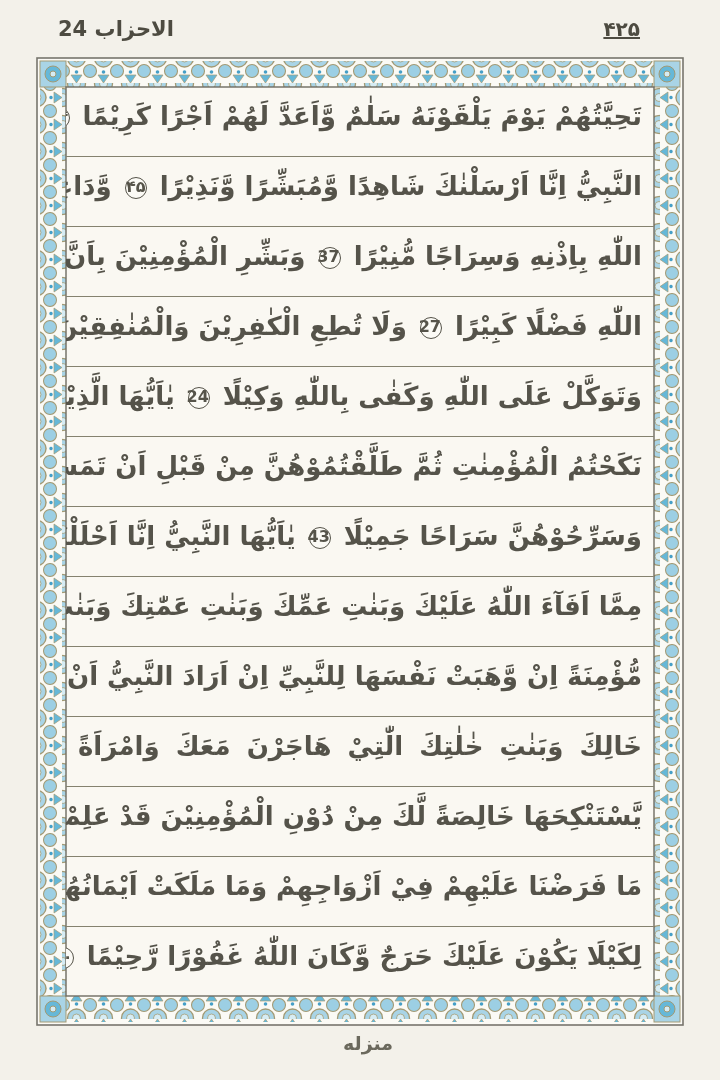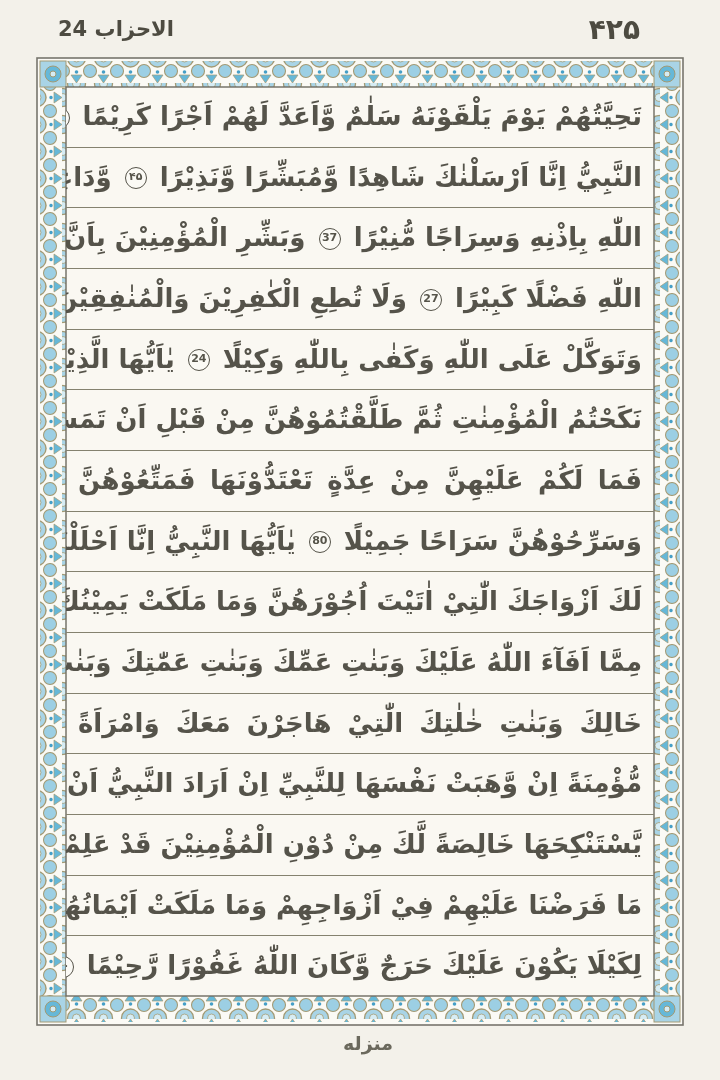--- a/index.html
+++ b/index.html
@@ -9,21 +9,21 @@
     font-family:"DejaVu Sans",sans-serif;
     overflow:hidden;
   }
   
   .header{
     position:absolute;top:8px;left:58px;right:80px;height:42px;
     display:flex;justify-content:space-between;align-items:center;
     direction:rtl;
     font-weight:bold;font-size:21px;color:#4d4b41;
   }
-  .header .page-no{font-size:28px;letter-spacing:1px;}
+  .header .page-no{font-size:20px;letter-spacing:1px;text-decoration:underline;}
   
   .frame{position:absolute;left:36px;top:57px;width:648px;height:969px;}
   .frame svg{display:block;}
   
   .text-block{
     position:absolute;left:66px;top:87px;width:588px;height:909px;
     display:flex;flex-direction:column;
     direction:rtl;
   }
   .line{
@@ -34,21 +34,21 @@
     line-height:59px;
     text-align:center;
     text-align-last:justify;
     white-space:nowrap;
     overflow:hidden;
   }
   .line:last-child{border-bottom:none;}
   .verse-badge{
     display:inline-block;width:20px;height:20px;line-height:17px;
     border:1.6px solid #56544a;border-radius:50%;
-    font-size:11px;text-align:right;vertical-align:middle;
+    font-size:16px;text-align:right;vertical-align:middle;
     font-weight:bold;color:#56544a;background:#fbfaf5;
     margin:0 4px;
     text-align-last:center;
   }
   
   .catchword{
     position:absolute;top:1032px;left:0;width:720px;
     text-align:center;
     font-weight:bold;font-size:19px;color:#6b695d;
     direction:rtl;
@@ -130,24 +130,22 @@
   </svg>
 </div>
 
 <div class="text-block">
     <div class="line"><span>تَحِيَّتُهُمْ يَوْمَ يَلْقَوْنَهُ سَلٰمٌ وَّاَعَدَّ لَهُمْ اَجْرًا كَرِيْمًا</span> <span class="verse-badge">۴۴</span> </div>
     <div class="line"><span>النَّبِيُّ اِنَّا اَرْسَلْنٰكَ شَاهِدًا وَّمُبَشِّرًا وَّنَذِيْرًا</span> <span class="verse-badge">۴۵</span> <span>وَّدَاعِيًا اِلَى</span></div>
     <div class="line"><span>اللّٰهِ بِاِذْنِهِ وَسِرَاجًا مُّنِيْرًا</span> <span class="verse-badge">37</span> <span>وَبَشِّرِ الْمُؤْمِنِيْنَ بِاَنَّ لَهُمْ مِّنَ</span></div>
     <div class="line"><span>اللّٰهِ فَضْلًا كَبِيْرًا</span> <span class="verse-badge">27</span> <span>وَلَا تُطِعِ الْكٰفِرِيْنَ وَالْمُنٰفِقِيْنَ وَدَعْ اَذٰهُمْ</span></div>
     <div class="line"><span>وَتَوَكَّلْ عَلَى اللّٰهِ وَكَفٰى بِاللّٰهِ وَكِيْلًا</span> <span class="verse-badge">24</span> <span>يٰاَيُّهَا الَّذِيْنَ اٰمَنُوْا اِذَا</span></div>
     <div class="line"><span>نَكَحْتُمُ الْمُؤْمِنٰتِ ثُمَّ طَلَّقْتُمُوْهُنَّ مِنْ قَبْلِ اَنْ تَمَسُّوْهُنَّ</span></div>
-    <div class="line"><span>فَمَا لَكُمْ عَلَيْهِنَّ مِنْ عِدَّةٍ تَعْتَدُّوْنَهَا فَمَتِّعُوْهُنَّ</span></div>
-    <div class="line"><span>وَسَرِّحُوْهُنَّ سَرَاحًا جَمِيْلًا</span> <span class="verse-badge">80</span> <span>يٰاَيُّهَا النَّبِيُّ اِنَّا اَحْلَلْنَا</span></div>
-    <div class="line"><span>لَكَ اَزْوَاجَكَ الّٰتِيْ اٰتَيْتَ اُجُوْرَهُنَّ وَمَا مَلَكَتْ يَمِيْنُكَ</span></div>
+    <div class="line"><span>وَسَرِّحُوْهُنَّ سَرَاحًا جَمِيْلًا</span> <span class="verse-badge">43</span> <span>يٰاَيُّهَا النَّبِيُّ اِنَّا اَحْلَلْنَا</span></div>
     <div class="line"><span>مِمَّا اَفَآءَ اللّٰهُ عَلَيْكَ وَبَنٰتِ عَمِّكَ وَبَنٰتِ عَمّٰتِكَ وَبَنٰتِ</span></div>
+    <div class="line"><span>مُّؤْمِنَةً اِنْ وَّهَبَتْ نَفْسَهَا لِلنَّبِيِّ اِنْ اَرَادَ النَّبِيُّ اَنْ</span></div>
     <div class="line"><span>خَالِكَ وَبَنٰتِ خٰلٰتِكَ الّٰتِيْ هَاجَرْنَ مَعَكَ وَامْرَاَةً</span></div>
-    <div class="line"><span>مُّؤْمِنَةً اِنْ وَّهَبَتْ نَفْسَهَا لِلنَّبِيِّ اِنْ اَرَادَ النَّبِيُّ اَنْ</span></div>
     <div class="line"><span>يَّسْتَنْكِحَهَا خَالِصَةً لَّكَ مِنْ دُوْنِ الْمُؤْمِنِيْنَ قَدْ عَلِمْنَا</span></div>
     <div class="line"><span>مَا فَرَضْنَا عَلَيْهِمْ فِيْ اَزْوَاجِهِمْ وَمَا مَلَكَتْ اَيْمَانُهُمْ</span></div>
     <div class="line"><span>لِكَيْلَا يَكُوْنَ عَلَيْكَ حَرَجٌ وَّكَانَ اللّٰهُ غَفُوْرًا رَّحِيْمًا</span> <span class="verse-badge">۵۰</span></div>
   </div>
 
 <div class="catchword">منزله</div>
 
 </body></html>

